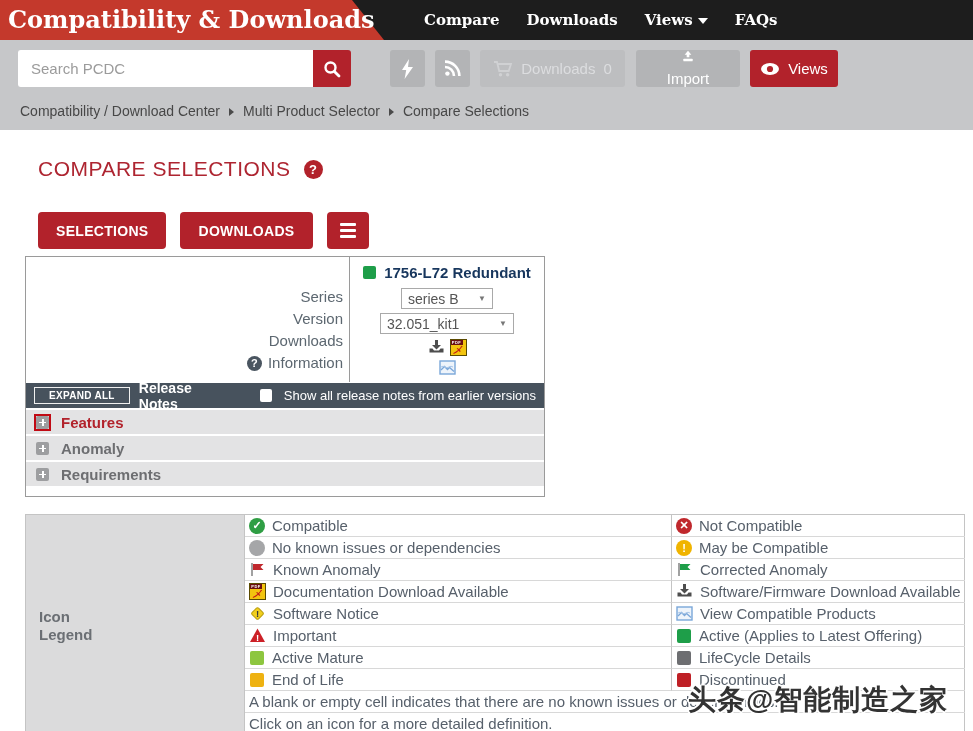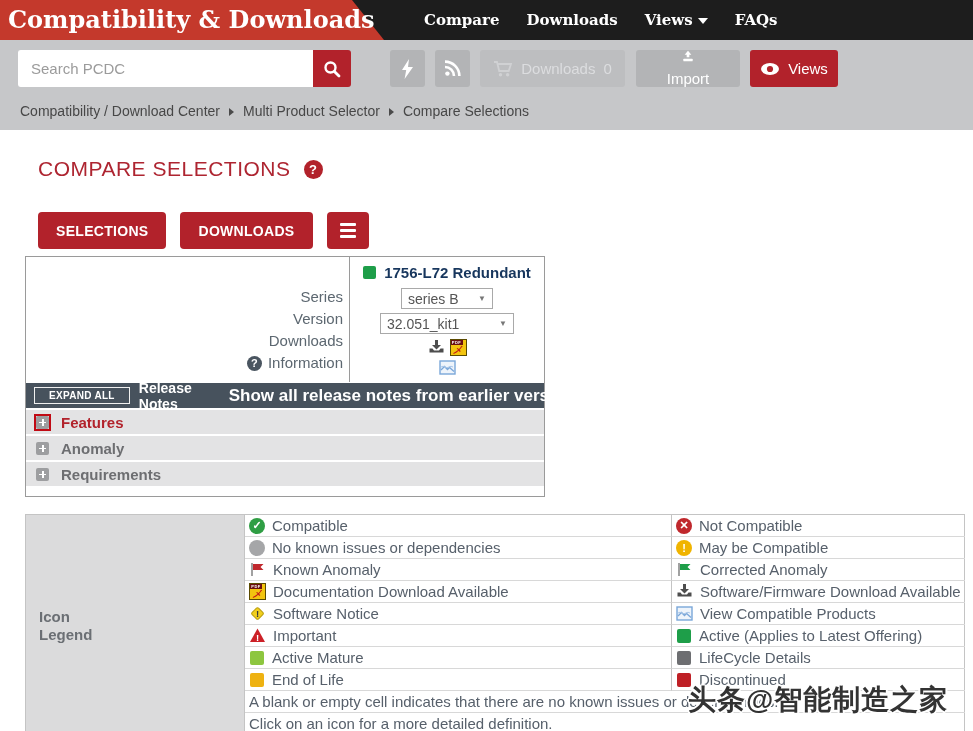--- a/index.html
+++ b/index.html
@@ -77,21 +77,21 @@
   .dl-icons { display:flex; align-items:flex-end; gap:5px; margin-top:5px; }
   .img-icon-wrap { margin-top:3px; }
 
   
   .release-bar { height:25px; background:#47525d; display:flex; align-items:center;
     padding:0 8px; color:#fff; margin-top:1px; }
   .expand-all { border:1px solid #f0f0f0; color:#fff; background:transparent; font-size:10px;
     font-weight:700; padding:2px 14px; letter-spacing:.3px; cursor:pointer; white-space:nowrap; }
   .release-title { font-weight:700; font-size:14px; margin-left:9px; }
   .release-cb { width:13px; height:13px; background:#fff; border-radius:2px; margin-left:37px; cursor:pointer; }
-  .release-cb-label { font-weight:700; font-size:17px; margin-left:0; white-space:nowrap; }
+  .release-cb-label { font-weight:400; font-size:13px; margin-left:12px; white-space:nowrap; }
 
   
   .acc-row { height:24px; background:#e3e3e4; margin-top:2px; display:flex; align-items:center;
     padding-left:8px; cursor:pointer; }
   .plus-wrap { width:17px; height:17px; display:flex; align-items:center; justify-content:center; }
   .plus-ico { width:13px; height:13px; background:#9d9ea0; position:relative; border-radius:2px; }
   .plus-ico::before, .plus-ico::after { content:""; position:absolute; background:#fff; }
   .plus-ico::before { left:3px; top:6px; width:7px; height:1.6px; }
   .plus-ico::after { left:6px; top:3px; width:1.6px; height:7px; }
   .plus-wrap.active { outline:2px solid #c00a14; outline-offset:-2px; }

